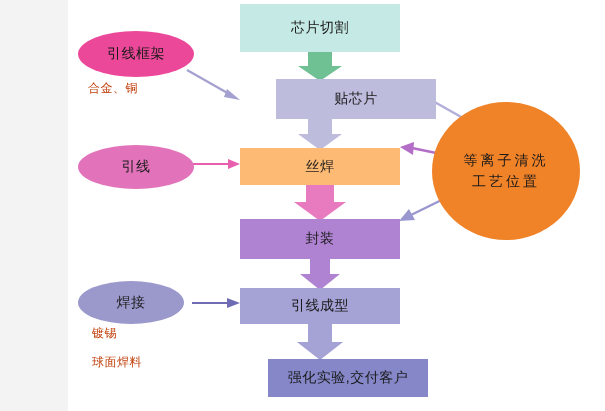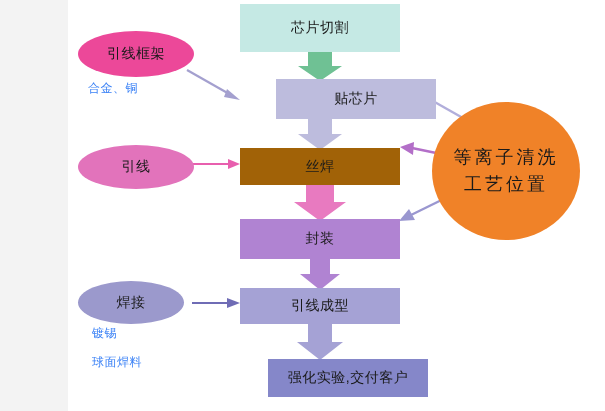--- a/index.html
+++ b/index.html
@@ -51,26 +51,26 @@
   .ellipse-node {
     border-radius: 50%;
   }
   .circle-node {
     border-radius: 50%;
     flex-direction: column;
     line-height: 1.5;
   }
   .circle-node .cline {
     letter-spacing: 3px;
-    font-size: 18px;
+    font-size: 14px;
   }
   .sublabel {
     position: absolute;
     font-size: 12px;
-    color: #3b82f6;
+    color: #c2410c;
     letter-spacing: 0.5px;
     white-space: nowrap;
   }
 </style>
 </head>
 <body>
 
 <div id="canvas">
 
   <div class="left-band"></div>
@@ -128,21 +128,21 @@
   </svg>
 
   <div class="node rect-node" style="left:240px; top:4px; width:160px; height:48px; background:#c5e9e4;">
     <span>芯片切割</span>
   </div>
 
   <div class="node rect-node" style="left:240px; top:79px; width:160px; height:40px; background:#bdbcdd;margin-left:36px;">
     <span>贴芯片</span>
   </div>
 
-  <div class="node rect-node" style="left:240px; top:148px; width:160px; height:37px; background:#a16207;justify-content:center;">
+  <div class="node rect-node" style="left:240px; top:148px; width:160px; height:37px; background:#fdba74;justify-content:center;">
     <span>丝焊</span>
   </div>
 
   <div class="node rect-node" style="left:240px; top:219px; width:160px; height:40px; background:#b083d2;">
     <span>封装</span>
   </div>
 
   <div class="node rect-node" style="left:240px; top:288px; width:160px; height:36px; background:#a5a2d5;">
     <span>引线成型</span>
   </div>

